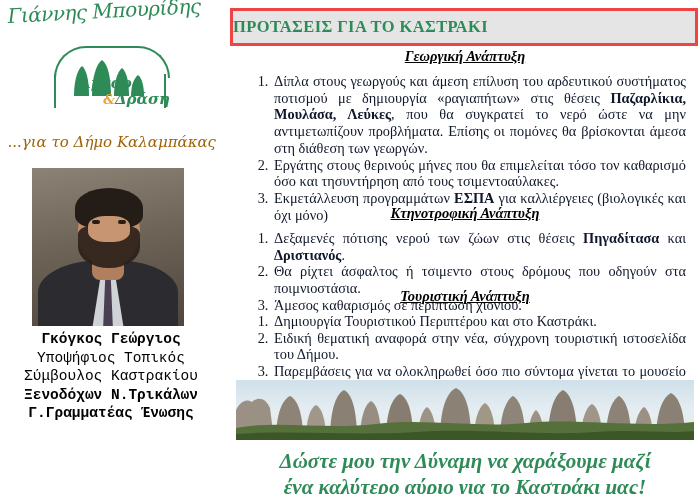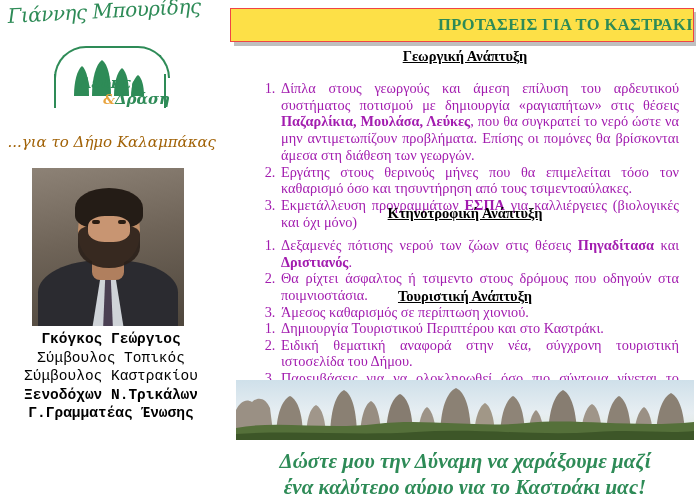--- a/index.html
+++ b/index.html
@@ -233,25 +233,25 @@
     font-weight: bold;
   }
 
   
   .title-bar {
     position: absolute;
     left: 230px;
     top: 8px;
     width: 462px;
     height: 32px;
-    border: 1px solid #ef4444;
-    background: #fde047;
+    border: 3px solid #ef4444;
+    background: #e5e5e5;
     display: flex;
     align-items: center;
-    justify-content: flex-end;
+    justify-content: flex-start;
   }
   .title-bar .title-text {
     font-size: 16.5px;
     font-weight: bold;
     color: #2e8b57;
     letter-spacing: 0.4px;
   }
   .title-shadow {
     position: absolute;
     left: 234px;
@@ -274,27 +274,28 @@
     left: 236px;
     width: 458px;
   }
   .section-head {
     text-align: center;
     font-size: 14.5px;
     font-weight: bold;
     color: #000;
     text-decoration: underline;
     margin-bottom: 2px;
+    font-style: italic;
   }
   ol.items {
-    margin: 15px;
+    margin: 8px;
     padding-left: 28px;
     font-size: 14.3px;
     line-height: 1.17;
-    color: #a21caf;
+    color: #0f172a;
   }
   ol.items li {
     margin-bottom: 0px;
     padding-left: 2px;
     text-align: justify;
   }
   ol.items li b {
     font-weight: bold;
   }
 
@@ -343,21 +344,21 @@
       <div class="logo-arc"></div>
       <div class="logo-arc-l"></div>
       <div class="logo-arc-r"></div>
       <svg class="rocks" viewBox="0 0 84 40">
         <path d="M6 40 C6 26 9 14 14 10 C19 14 21 26 21 40 Z" fill="#2e8b57"></path>
         <path d="M24 40 C24 22 28 8 34 4 C40 8 43 22 43 40 Z" fill="#2e8b57"></path>
         <path d="M46 40 C46 27 49 16 54 12 C59 16 61 27 61 40 Z" fill="#2e8b57"></path>
         <path d="M63 40 C63 30 66 22 70 19 C74 22 76 30 76 40 Z" fill="#2e8b57"></path>
       </svg>
       <div class="logo-text">
-        <span>Λεύκες</span>
+        <span>Άμεσος</span>
         <span class="l2">
           <span class="logo-amp">&amp;</span><span>Δράση</span>
         </span>
       </div>
     </div>
 
     <div class="slogan">...για το Δήμο Καλαμπάκας</div>
 
     <div class="portrait">
       <div class="p-bg"></div>
@@ -368,21 +369,21 @@
       <div class="p-head"></div>
       <div class="p-beard"></div>
       <div class="p-hair"></div>
       <div class="p-face"></div>
       <div class="p-eye l"></div>
       <div class="p-eye r"></div>
     </div>
 
     <div class="caption">
       <div class="bold">Γκόγκος Γεώργιος</div>
-      <div>Σύμβουλος Τοπικός</div>
+      <div>Υποψήφιος Τοπικός</div>
       <div>Σύμβουλος Καστρακίου</div>
       <div class="bold">Ξενοδόχων Ν.Τρικάλων</div>
       <div class="bold">Γ.Γραμματέας  Ένωσης</div>
     </div>
   </div>
 
   <div class="title-shadow"></div>
   <div class="title-shadow-v"></div>
   <div class="title-bar">
     <span class="title-text">ΠΡΟΤΑΣΕΙΣ ΓΙΑ ΤΟ ΚΑΣΤΡΑΚΙ</span>

